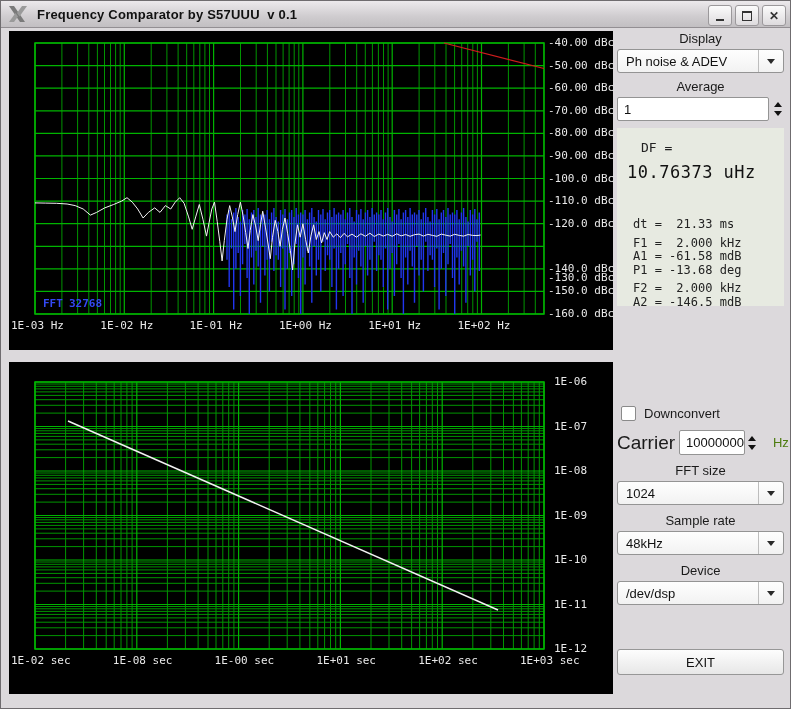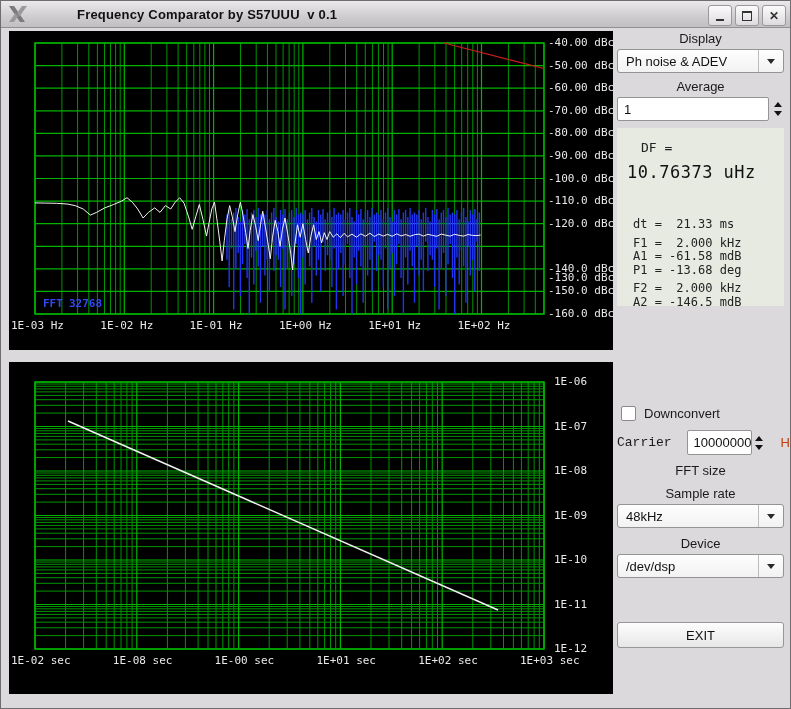--- a/index.html
+++ b/index.html
@@ -1,20 +1,20 @@
 <!DOCTYPE html>
 <html><head>
 <meta charset="utf-8">
 <style>
   html,body{margin:0;padding:0;background:#555;font-family:"Liberation Sans",sans-serif;}
   .window{position:relative;width:791px;height:709px;background:#dcd9dc;border:1px solid #6f6c6f;box-sizing:border-box;overflow:hidden;}
   
   .titlebar{position:absolute;left:0;top:0;width:791px;height:26px;
     background:linear-gradient(#ece9ec,#cfcccf 60%,#c2bfc2);border-bottom:1px solid #938f93;
-    display:flex;align-items:center;gap:40px;}
+    display:flex;align-items:center;}
   .x-logo{width:22px;height:18px;margin-left:6px;flex:0 0 auto;}
   .win-title{font-size:13px;font-weight:bold;color:#111;margin-left:8px;letter-spacing:.2px;white-space:pre;}
   .winbtns{position:absolute;right:6px;top:4px;display:flex;gap:3px;}
   .winbtn{width:22px;height:19px;border:1px solid #9b989b;border-radius:3px;
     background:linear-gradient(#fbfbfb,#dedbde);display:flex;align-items:center;justify-content:center;}
   .glyph-min{width:8px;height:2px;background:#333;margin-top:8px;}
   .glyph-max{width:8px;height:7px;border:1px solid #333;border-top-width:2px;}
   .glyph-close{font-size:12px;line-height:12px;color:#333;font-weight:bold;}
   
   .canvas{position:absolute;background:#000;}
@@ -40,23 +40,23 @@
   .info-box{margin-top:7px;height:178px;background:#e7eae1;padding:12px 10px 0 10px;box-sizing:border-box;overflow:hidden;}
   .df-label{font-family:"DejaVu Sans Mono",monospace;font-size:13px;color:#222;margin-left:14px;}
   .df-value{font-family:"DejaVu Sans Mono",monospace;font-size:17px;color:#111;margin-top:7px;margin-left:0px;letter-spacing:.5px;}
   .info-lines{margin-top:36px;margin-left:6px;}
   .info-lines div{font-family:"DejaVu Sans Mono",monospace;font-size:12px;line-height:13.5px;color:#222;white-space:pre;}
   .info-lines div:nth-child(2),.info-lines div:nth-child(5){margin-top:5px;}
   .check-row{display:flex;align-items:center;margin-top:100px;margin-left:4px;}
   .checkbox{width:13px;height:13px;background:#fff;border:1px solid #8a8a8a;border-radius:2px;}
   .check-row .cklbl{font-size:13px;color:#1a1a1a;margin-left:8px;}
   .carrier-row{display:flex;align-items:center;margin-top:9px;}
-  .lbl-inline{font-size:13px;color:#1a1a1a;margin-right:15px;font-family:Liberation Mono, monospace;}
+  .lbl-inline{font-size:19px;color:#1a1a1a;margin-right:4px;}
   .carrier-row .text-input{flex:1;height:25px;}
-  .carrier-row .unit{font-size:13px;color:#c2410c;margin-left:17px;}
+  .carrier-row .unit{font-size:13px;color:#4d7c0f;margin-left:17px;}
   .gap8{margin-top:8px;}
   .exit-btn{margin-top:44px;height:24px;border:1px solid #979797;border-radius:3px;
     background:linear-gradient(#fdfdfd,#e7e7e7);display:flex;align-items:center;justify-content:center;
     font-size:13px;color:#111;}
 </style>
 </head>
 <body>
 
 <div class="window">
 
@@ -178,20 +178,26 @@
           <span>10000000</span>
         </div>
       <div class="spin-arrows">
         <i class="tri-up"></i>
         <i class="tri-dn"></i>
       </div>
       <span class="unit">Hz</span>
     </div>
 
     <div class="lbl gap8">FFT size</div>
+    <div class="combo">
+      <span class="combo-val">1024</span>
+      <span class="combo-arrow">
+          <i class="arr-dn"></i>
+        </span>
+    </div>
 
     <div class="lbl gap8">Sample rate</div>
     <div class="combo">
       <span class="combo-val">48kHz</span>
       <span class="combo-arrow">
           <i class="arr-dn"></i>
         </span>
     </div>
 
     <div class="lbl gap8">Device</div>

